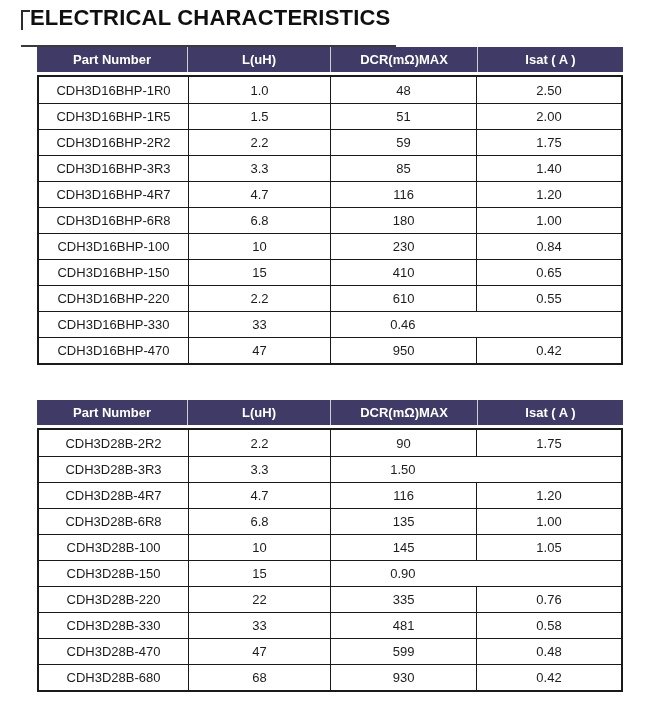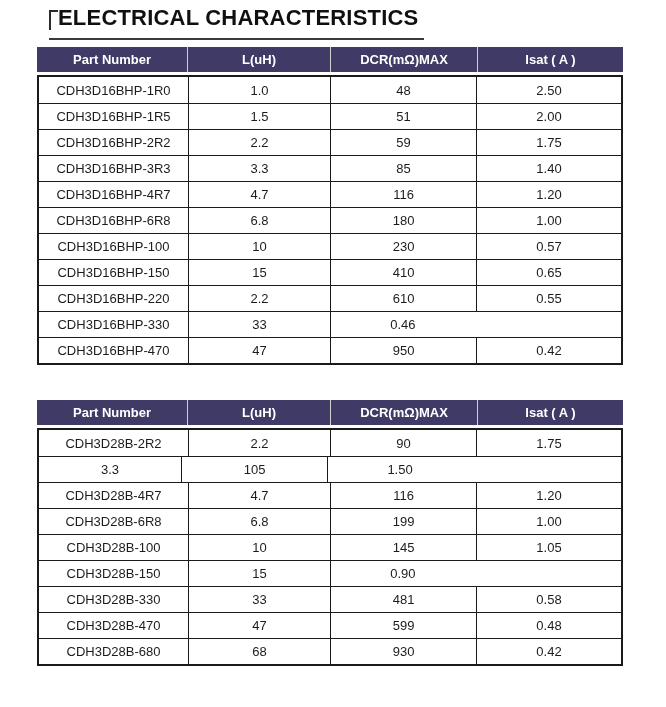--- a/index.html
+++ b/index.html
@@ -10,24 +10,24 @@
     --body-text:#1c1c1c;
   }
   *{box-sizing:border-box;margin:0;padding:0;}
   html,body{background:#ffffff;}
   body{
     width:666px;height:707px;position:relative;overflow:hidden;
     font-family:"Liberation Sans","DejaVu Sans",sans-serif;
     color:var(--body-text);
   }
   .title-wrap{
-    position:absolute;left:49px;top:4px;
+    position:absolute;left:21px;top:4px;
     display:inline-flex;align-items:flex-start;
     border-bottom:2px solid var(--title-rule);
-    padding-right:6px;padding-bottom:6px;
+    padding-right:6px;padding-bottom:13px;
   }
   .corner-mark{
     width:9px;height:20px;flex:0 0 9px;
     border-left:2px solid #2c2c2c;border-top:2px solid #2c2c2c;
     margin-top:6px;
   }
   .page-title{
     font-size:22px;font-weight:bold;color:#101010;
     letter-spacing:0.2px;line-height:28px;white-space:nowrap;
   }
@@ -109,21 +109,21 @@
       <div class="trow">
         <div class="tcell c0">CDH3D16BHP-6R8</div>
         <div class="tcell c1">6.8</div>
         <div class="tcell c2">180</div>
         <div class="tcell c3">1.00</div>
       </div>
       <div class="trow">
         <div class="tcell c0">CDH3D16BHP-100</div>
         <div class="tcell c1">10</div>
         <div class="tcell c2">230</div>
-        <div class="tcell c3">0.57</div>
+        <div class="tcell c3">0.84</div>
       </div>
       <div class="trow">
         <div class="tcell c0">CDH3D16BHP-150</div>
         <div class="tcell c1">15</div>
         <div class="tcell c2">410</div>
         <div class="tcell c3">0.65</div>
       </div>
       <div class="trow">
         <div class="tcell c0">CDH3D16BHP-220</div>
         <div class="tcell c1">2.2</div>
@@ -151,48 +151,54 @@
       <div class="hcell c3">Isat ( A )</div>
     </div>
     <div class="tbody">
       <div class="trow">
         <div class="tcell c0">CDH3D28B-2R2</div>
         <div class="tcell c1">2.2</div>
         <div class="tcell c2">90</div>
         <div class="tcell c3">1.75</div>
       </div>
       <div class="trow">
+        <div class="tcell c0">CDH3D28B-3R3</div>
         <div class="tcell c1">3.3</div>
-        <div class="tcell c2">105</div>
         <div class="tcell c3">1.50</div>
       </div>
       <div class="trow">
         <div class="tcell c0">CDH3D28B-4R7</div>
         <div class="tcell c1">4.7</div>
         <div class="tcell c2">116</div>
         <div class="tcell c3">1.20</div>
       </div>
       <div class="trow">
         <div class="tcell c0">CDH3D28B-6R8</div>
         <div class="tcell c1">6.8</div>
-        <div class="tcell c2">199</div>
+        <div class="tcell c2">135</div>
         <div class="tcell c3">1.00</div>
       </div>
       <div class="trow">
         <div class="tcell c0">CDH3D28B-100</div>
         <div class="tcell c1">10</div>
         <div class="tcell c2">145</div>
         <div class="tcell c3">1.05</div>
       </div>
       <div class="trow">
         <div class="tcell c0">CDH3D28B-150</div>
         <div class="tcell c1">15</div>
         <div class="tcell c3">0.90</div>
       </div>
       <div class="trow">
+        <div class="tcell c0">CDH3D28B-220</div>
+        <div class="tcell c1">22</div>
+        <div class="tcell c2">335</div>
+        <div class="tcell c3">0.76</div>
+      </div>
+      <div class="trow">
         <div class="tcell c0">CDH3D28B-330</div>
         <div class="tcell c1">33</div>
         <div class="tcell c2">481</div>
         <div class="tcell c3">0.58</div>
       </div>
       <div class="trow">
         <div class="tcell c0">CDH3D28B-470</div>
         <div class="tcell c1">47</div>
         <div class="tcell c2">599</div>
         <div class="tcell c3">0.48</div>

